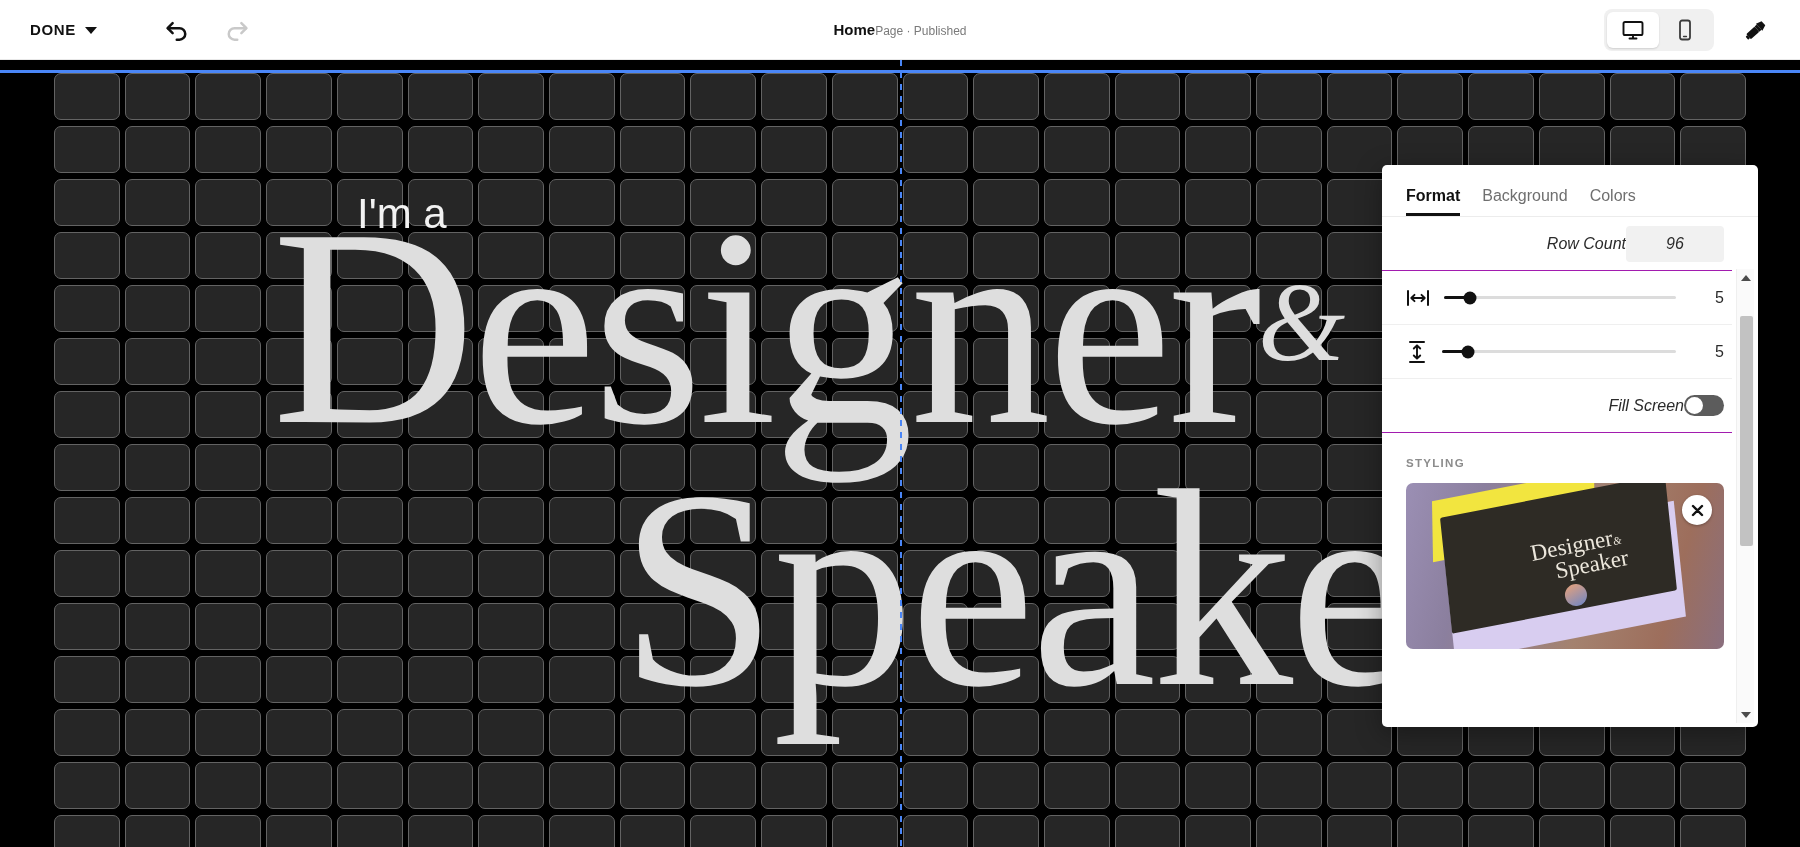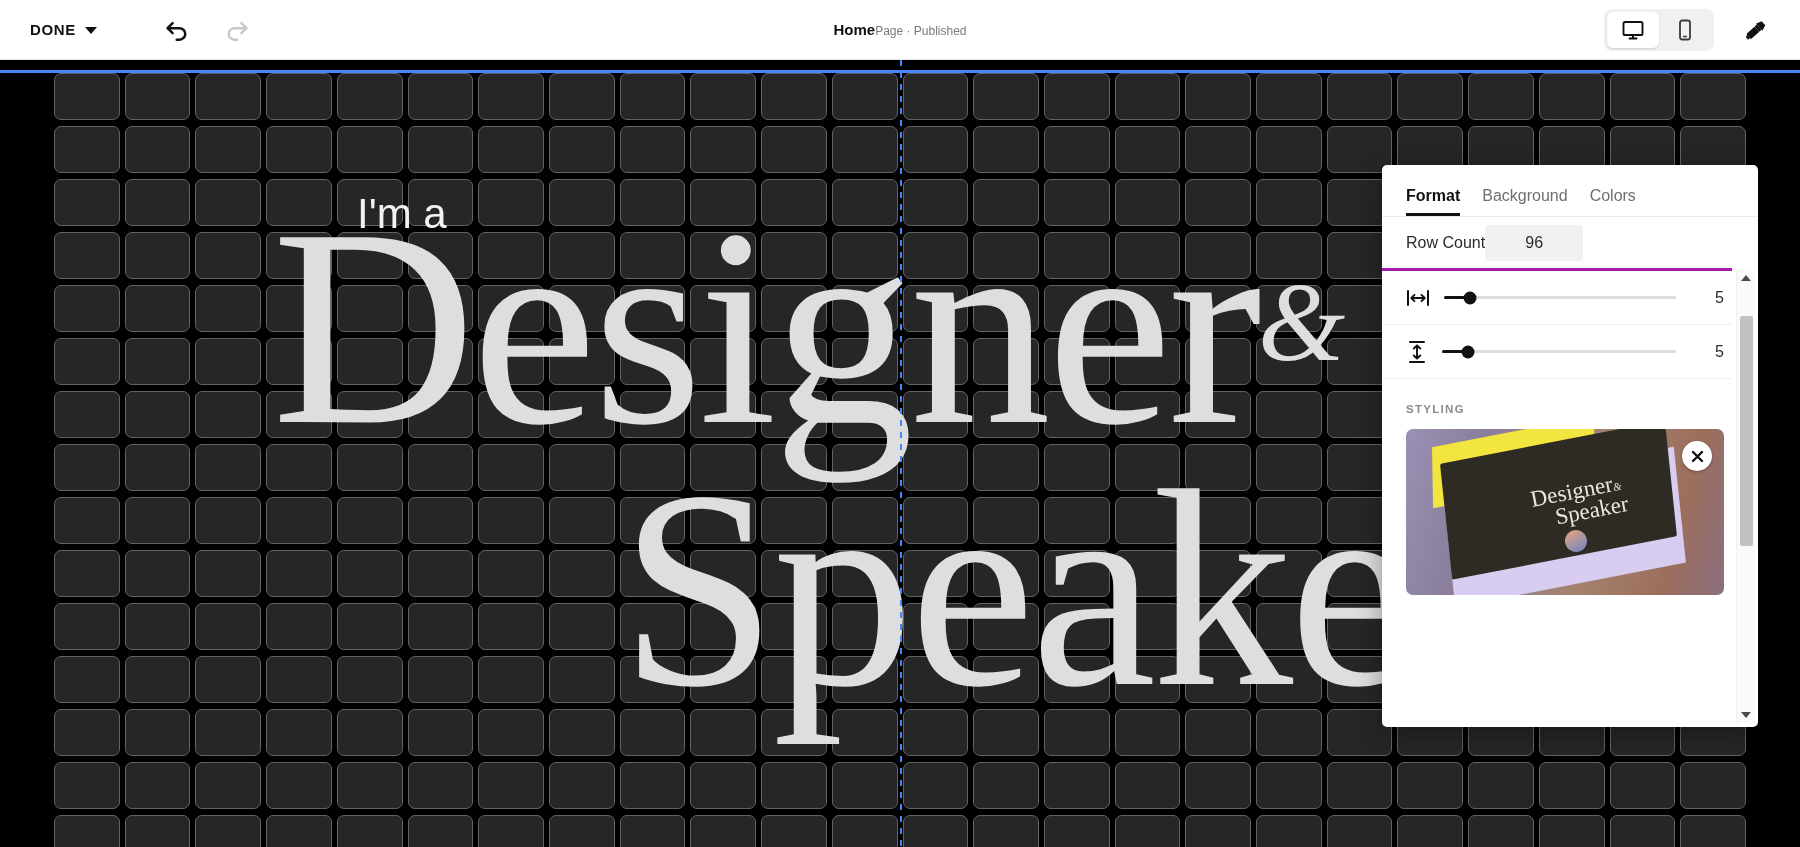--- a/index.html
+++ b/index.html
@@ -163,24 +163,25 @@
     content: ""; position: absolute; left: 0; right: 0; bottom: 0;
     height: 3px; background: #111;
   }
   .panel-body {
     flex: 1; position: relative; overflow: hidden;
     padding-right: 26px;
   }
   .panel-scroll { height: 100%; overflow: hidden; }
 
   .row {
-    display: flex; align-items: center; justify-content: flex-start;
+    display: flex; align-items: center; justify-content: flex-end;
     min-height: 54px;
     padding: 0 0 0 24px;
-    border-bottom: 3px solid #a21caf;
+    border-bottom: 1px solid #a21caf;
+    font-style: italic;
   }
   .row-label { font-size: 16px; color: #2b2b2b; }
   .num-input {
     width: 98px; height: 36px; margin-right: 8px;
     background: #f1f1f1; border-radius: 4px;
     display: flex; align-items: center; justify-content: center;
     font-size: 16px; color: #2b2b2b; cursor: text;
   }
   .seg-group { display: flex; align-items: center; gap: 6px; margin-right: 8px; }
   .seg {
@@ -764,20 +765,26 @@
           <path d="M4 2 H18 M4 22 V22 M4 22 H18" stroke="#111" stroke-width="2" stroke-linecap="round"></path>
           <path d="M11 5.5 V18.5 M7.8 8.5 L11 5.3 L14.2 8.5 M7.8 15.5 L11 18.7 L14.2 15.5" stroke="#111" stroke-width="1.9" fill="none" stroke-linecap="round" stroke-linejoin="round"></path>
         </svg>
         <span class="slider-track">
           <span class="slider-fill"></span>
           <span class="slider-knob"></span>
         </span>
         <span class="slider-val">5</span>
       </div>
 
+      <div class="row">
+        <span class="row-label">Fill Screen</span>
+        <span class="toggle">
+          <span class="knob"></span>
+        </span>
+      </div>
 
       <div class="grouphdr">STYLING</div>
       <div class="thumb-wrap">
         <span class="thumb-yellow"></span>
         <span class="thumb-lilac"></span>
         <span class="thumb-dark"></span>
         <span class="thumb-text">
           <span>Designer</span><span class="amp2">&amp;</span>
           <span class="l2">Speaker</span>
         </span>

